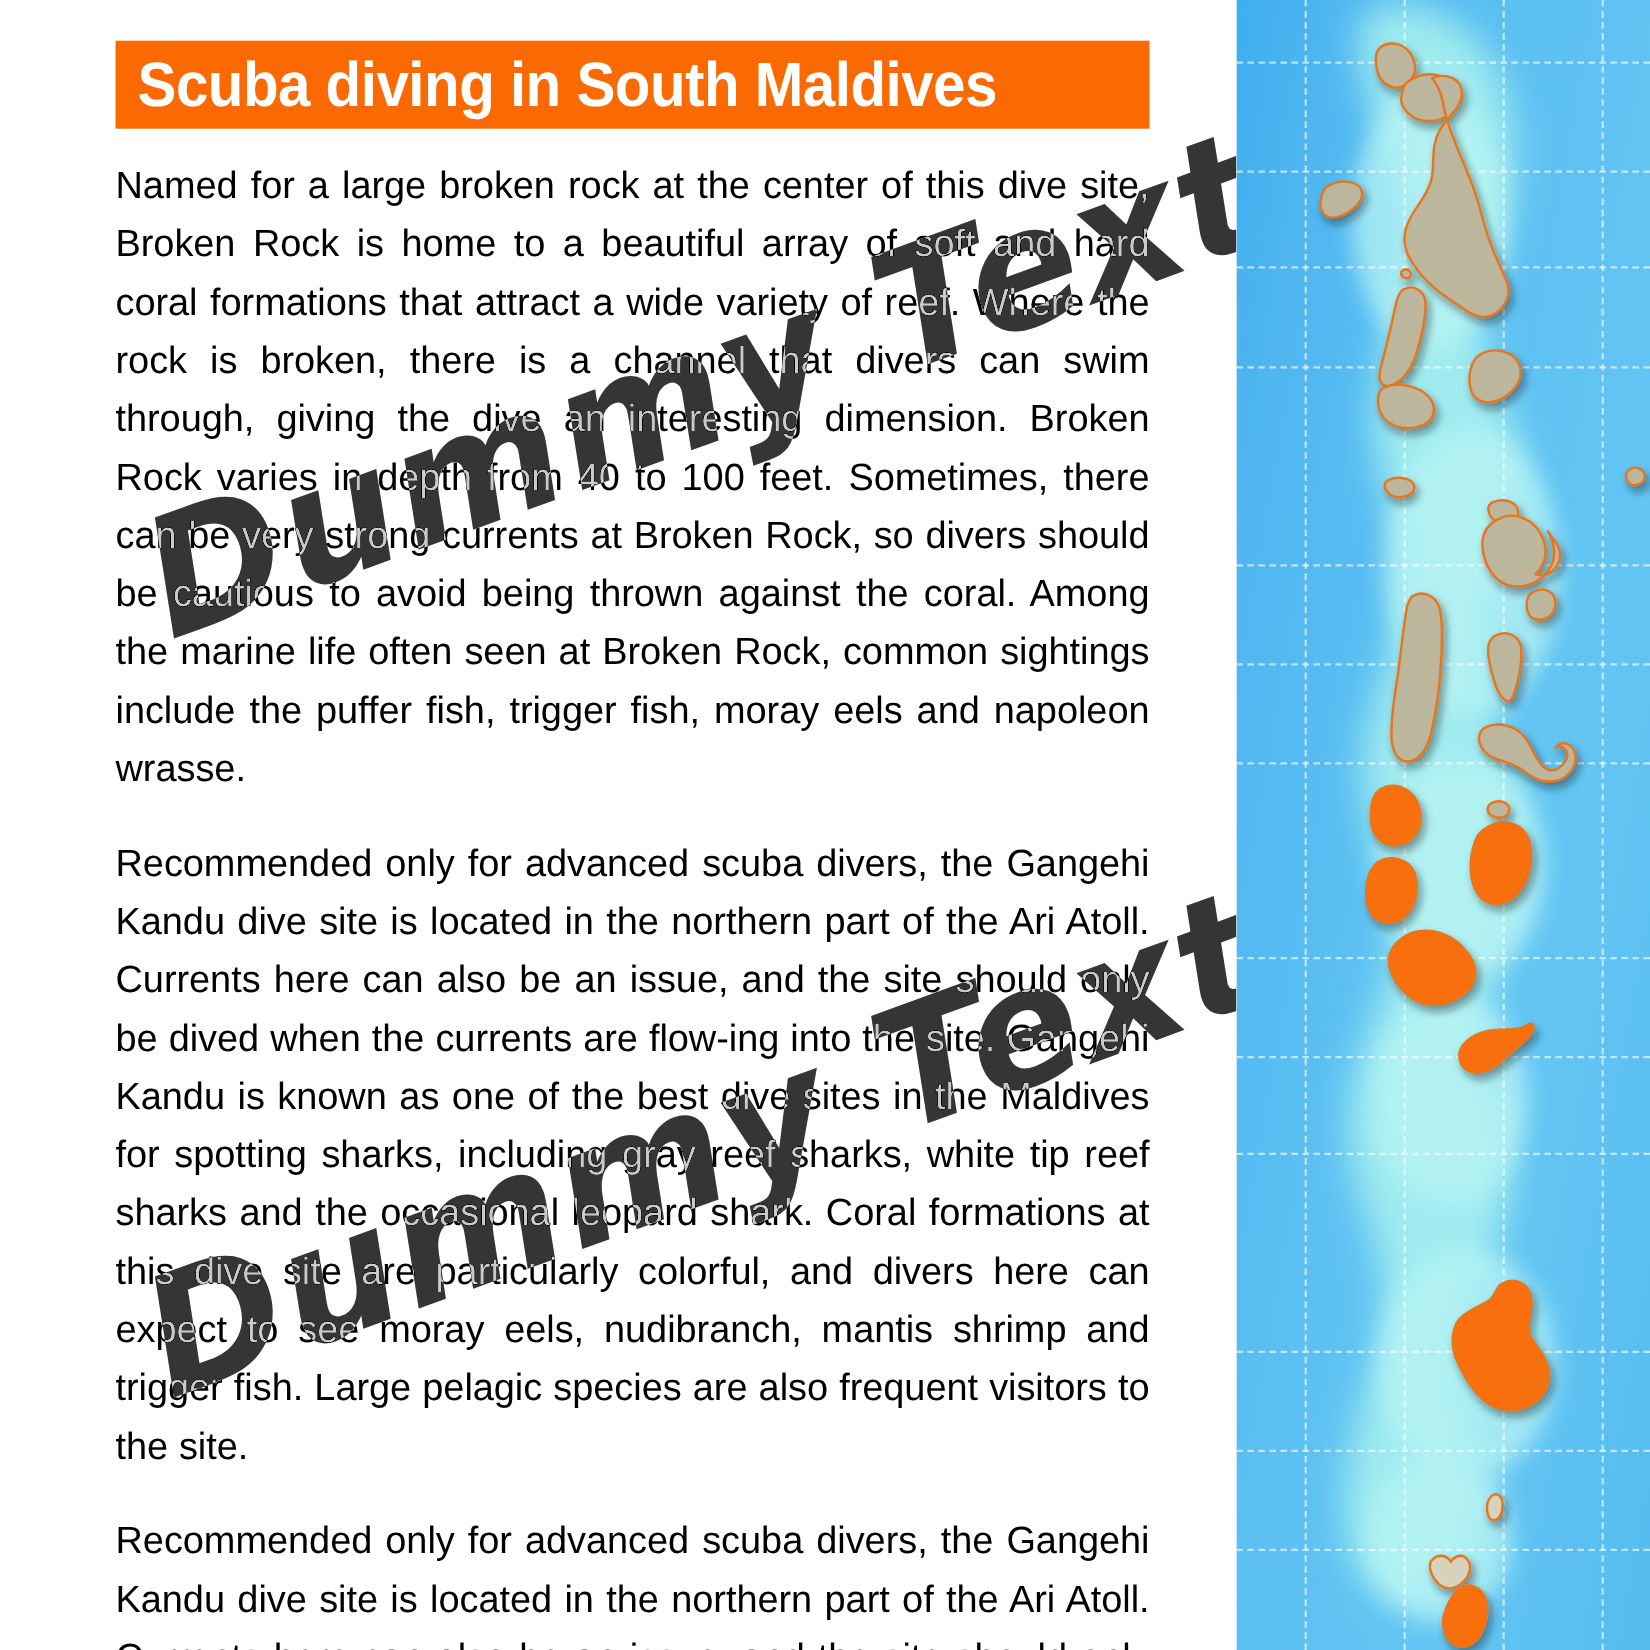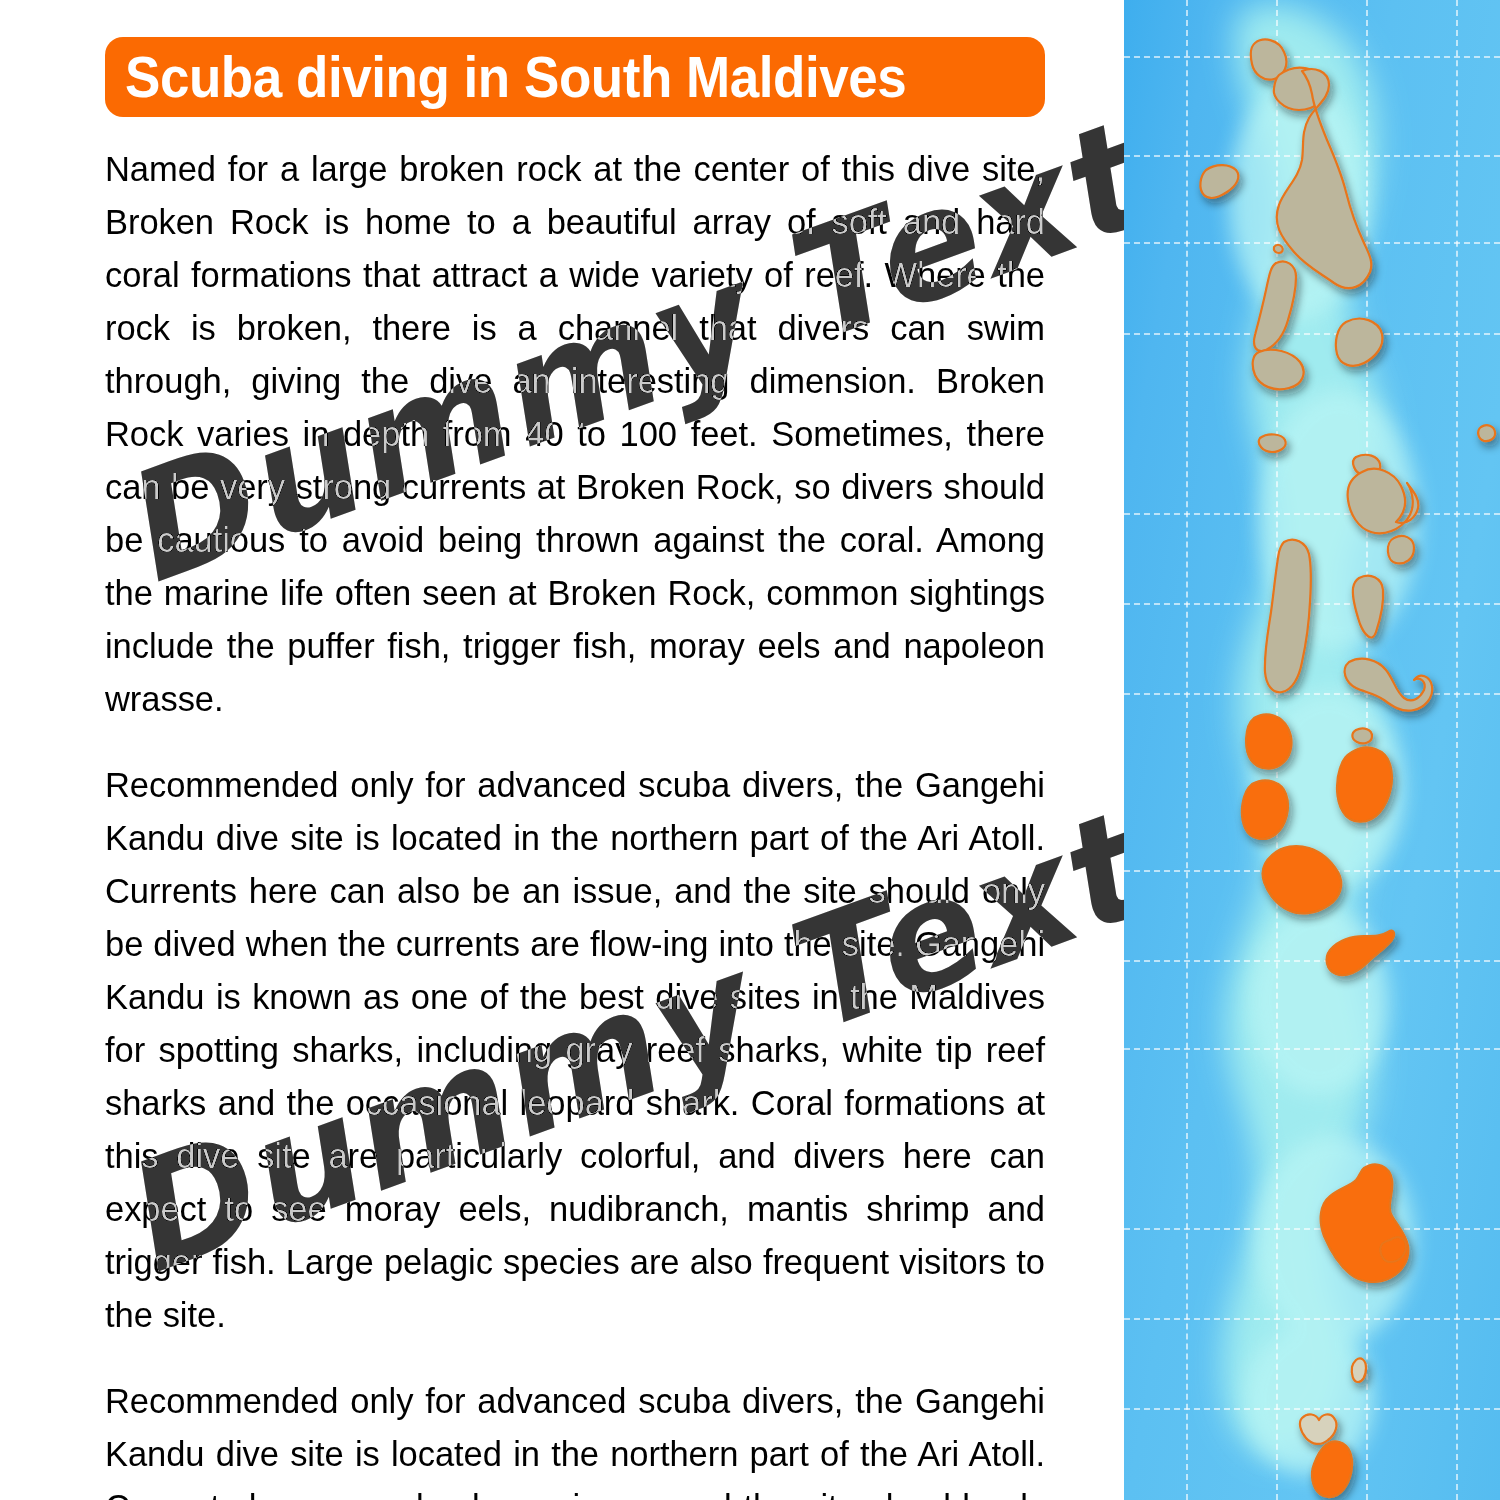--- a/index.html
+++ b/index.html
@@ -35,21 +35,20 @@
 
   #title-bar {
     background: #FB6A02;
     width: 940px;
     height: 80px;
     box-sizing: border-box;
     padding: 0 0 0 20px;
     display: flex;
     align-items: center;
     margin: 0 0 26px 0;
-    border-radius: 18px;
   }
   #title-text {
     color: #ffffff;
     font-size: 57px;
     font-weight: bold;
     line-height: 1;
     letter-spacing: -0.5px;
     font-family: "Liberation Sans Narrow", "Liberation Sans", "DejaVu Sans Condensed", sans-serif;
     transform: scaleX(0.93);
     transform-origin: left center;

